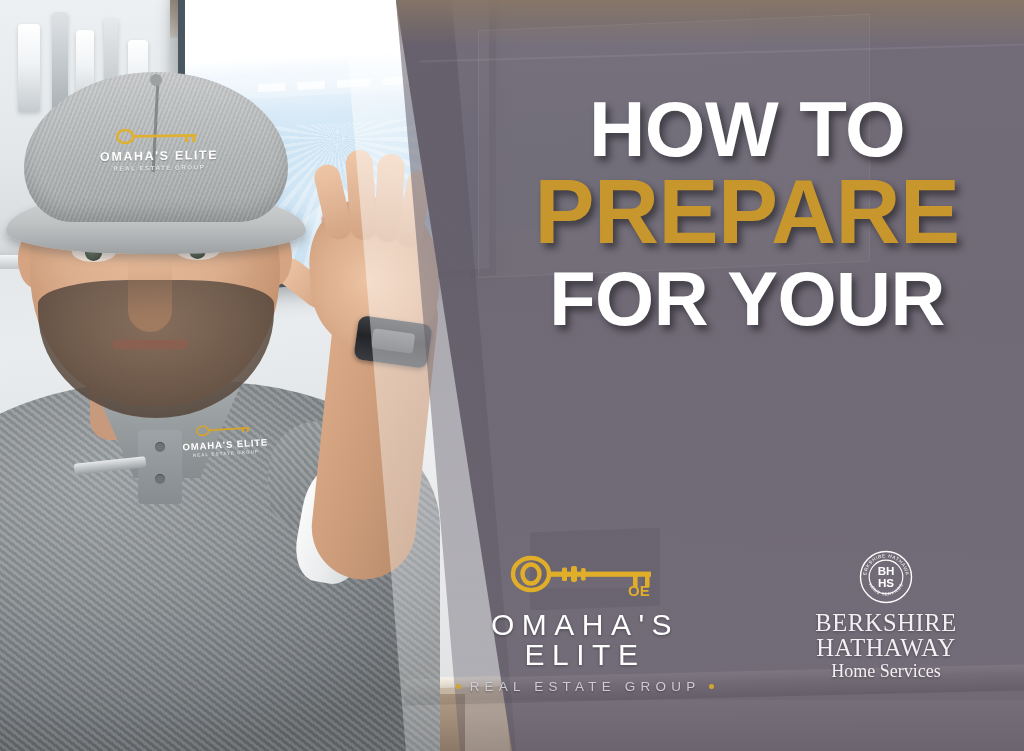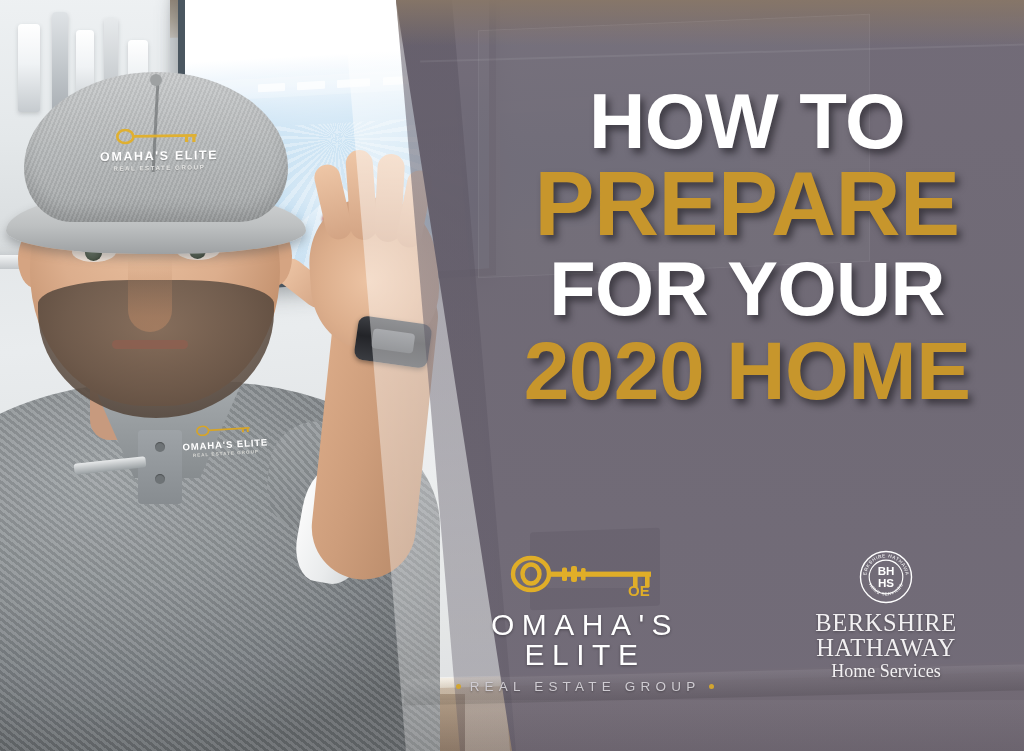--- a/index.html
+++ b/index.html
@@ -382,21 +382,21 @@
   .hl{
     font-weight:700;
     line-height:.96;
     letter-spacing:-0.5px;
     margin:0;
     white-space:nowrap;
     text-shadow:4px 5px 7px rgba(20,18,24,.55);
     font-family:"Liberation Sans", sans-serif;
     transform:scaleX(1.0);
   }
-  .hl.w{color:#ffffff;}
+  .hl.w{color:#ffffff;margin-top:8px;}
   .hl.g{color:#c7962c;}
   .l1{font-size:78px;}
   .l2{font-size:90px;margin-top:2px;}
   .l3{font-size:76px;margin-top:6px;}
   .l4{font-size:82px;margin-top:6px;}
   .l5{font-size:88px;margin-top:2px;}
 
   
   .logos{
     position:absolute;left:430px;top:548px;width:594px;height:130px;
@@ -558,21 +558,20 @@
   <div class="top-warm"></div>
   <div class="ghost-panel"></div>
   <div class="ghost-line"></div>
   <div class="ghost-desk"></div>
   <div class="ghost-desk2"></div>
 
   <div class="headline">
     <div class="hl w l1">HOW TO</div>
     <div class="hl g l2">PREPARE</div>
     <div class="hl w l3">FOR YOUR</div>
-    <div class="hl g l4">2020 HOME</div>
   </div>
 
   <div class="logos">
 
     <div class="oe-logo">
       <svg class="oe-key" width="158" height="52" viewBox="0 0 158 52">
         <g fill="none" stroke="#E0AE28" stroke-width="4.4">
           <ellipse cx="25" cy="22" rx="18" ry="16"></ellipse>
           <ellipse cx="25" cy="22" rx="8.5" ry="9.5"></ellipse>
         </g>

